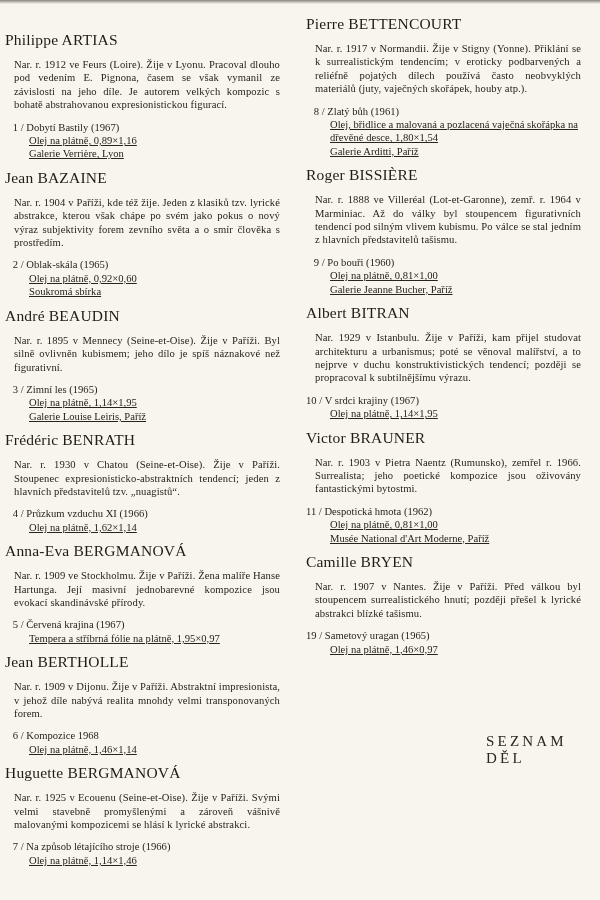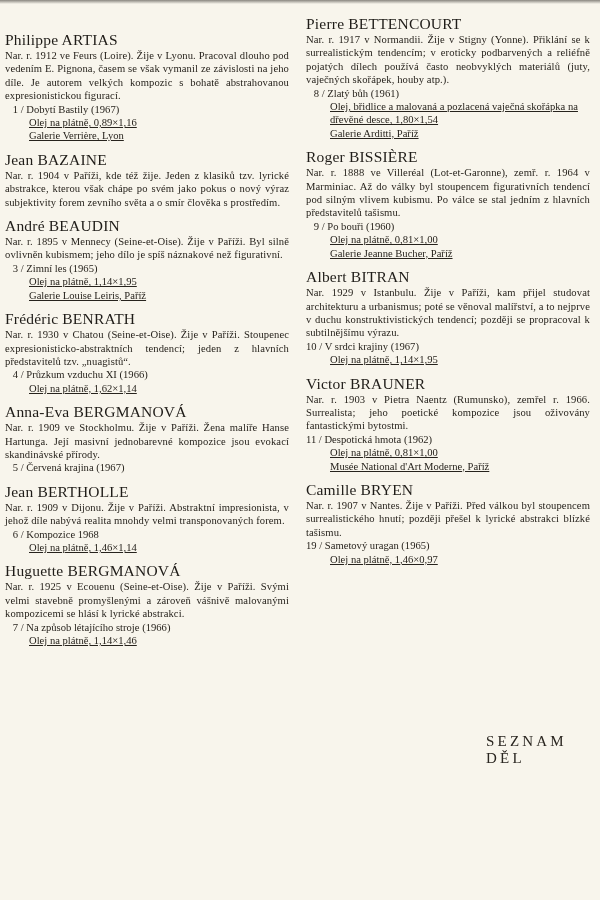--- a/index.html
+++ b/index.html
@@ -36,21 +36,21 @@
       line-height: 19px;
       letter-spacing: 0.2px;
       color: #1f1c18;
     }
     .bio {
       font-family: "Liberation Serif", "DejaVu Serif", serif;
       font-size: 10.6px;
       line-height: 13.4px;
       text-align: justify;
       text-align-last: left;
-      margin: 0;
+      margin: 9px;
       letter-spacing: 0.1px;
       color: #27231d;
     }
     .work {
       font-family: "Liberation Serif", "DejaVu Serif", serif;
       font-size: 10.6px;
       line-height: 13.4px;
       color: #27231d;
     }
     .work-title-line { padding-left: 3px; }
@@ -82,20 +82,25 @@
     <div class="work">
       <div class="work-title-line"><span class="work-num">1</span> / <span>Dobytí Bastily (1967)</span></div>
       <div class="work-detail">Olej na plátně, 0,89×1,16</div>
       <div class="work-detail">Galerie Verrière, Lyon</div>
     </div>
   </div>
 
   <div class="entry">
     <div class="artist-name">Jean BAZAINE</div>
     <p class="bio">Nar. r. 1904 v Paříži, kde též žije. Jeden z klasiků tzv. lyrické abstrakce, kterou však chápe po svém jako pokus o nový výraz subjektivity forem zevního světa a o smír člověka s prostředím.</p>
+    <div class="work">
+      <div class="work-title-line"><span class="work-num">2</span> / <span>Oblak-skála (1965)</span></div>
+      <div class="work-detail">Olej na plátně, 0,92×0,60</div>
+      <div class="work-detail">Soukromá sbírka</div>
+    </div>
   </div>
 
   <div class="entry">
     <div class="artist-name">André BEAUDIN</div>
     <p class="bio">Nar. r. 1895 v Mennecy (Seine-et-Oise). Žije v Paříži. Byl silně ovlivněn kubismem; jeho dílo je spíš náznakové než figurativní.</p>
     <div class="work">
       <div class="work-title-line"><span class="work-num">3</span> / <span>Zimní les (1965)</span></div>
       <div class="work-detail">Olej na plátně, 1,14×1,95</div>
       <div class="work-detail">Galerie Louise Leiris, Paříž</div>
     </div>
@@ -108,20 +113,21 @@
       <div class="work-title-line"><span class="work-num">4</span> / <span>Průzkum vzduchu XI (1966)</span></div>
       <div class="work-detail">Olej na plátně, 1,62×1,14</div>
     </div>
   </div>
 
   <div class="entry">
     <div class="artist-name">Anna-Eva BERGMANOVÁ</div>
     <p class="bio">Nar. r. 1909 ve Stockholmu. Žije v Paříži. Žena malíře Hanse Hartunga. Její masivní jednobarevné kompozice jsou evokací skandinávské přírody.</p>
     <div class="work">
       <div class="work-title-line"><span class="work-num">5</span> / <span>Červená krajina (1967)</span></div>
+      <div class="work-detail">Tempera a stříbrná fólie na plátně, 1,95×0,97</div>
     </div>
   </div>
 
   <div class="entry">
     <div class="artist-name">Jean BERTHOLLE</div>
     <p class="bio">Nar. r. 1909 v Dijonu. Žije v Paříži. Abstraktní impresionista, v jehož díle nabývá realita mnohdy velmi transponovaných forem.</p>
     <div class="work">
       <div class="work-title-line"><span class="work-num">6</span> / <span>Kompozice 1968</span></div>
       <div class="work-detail">Olej na plátně, 1,46×1,14</div>
     </div>

